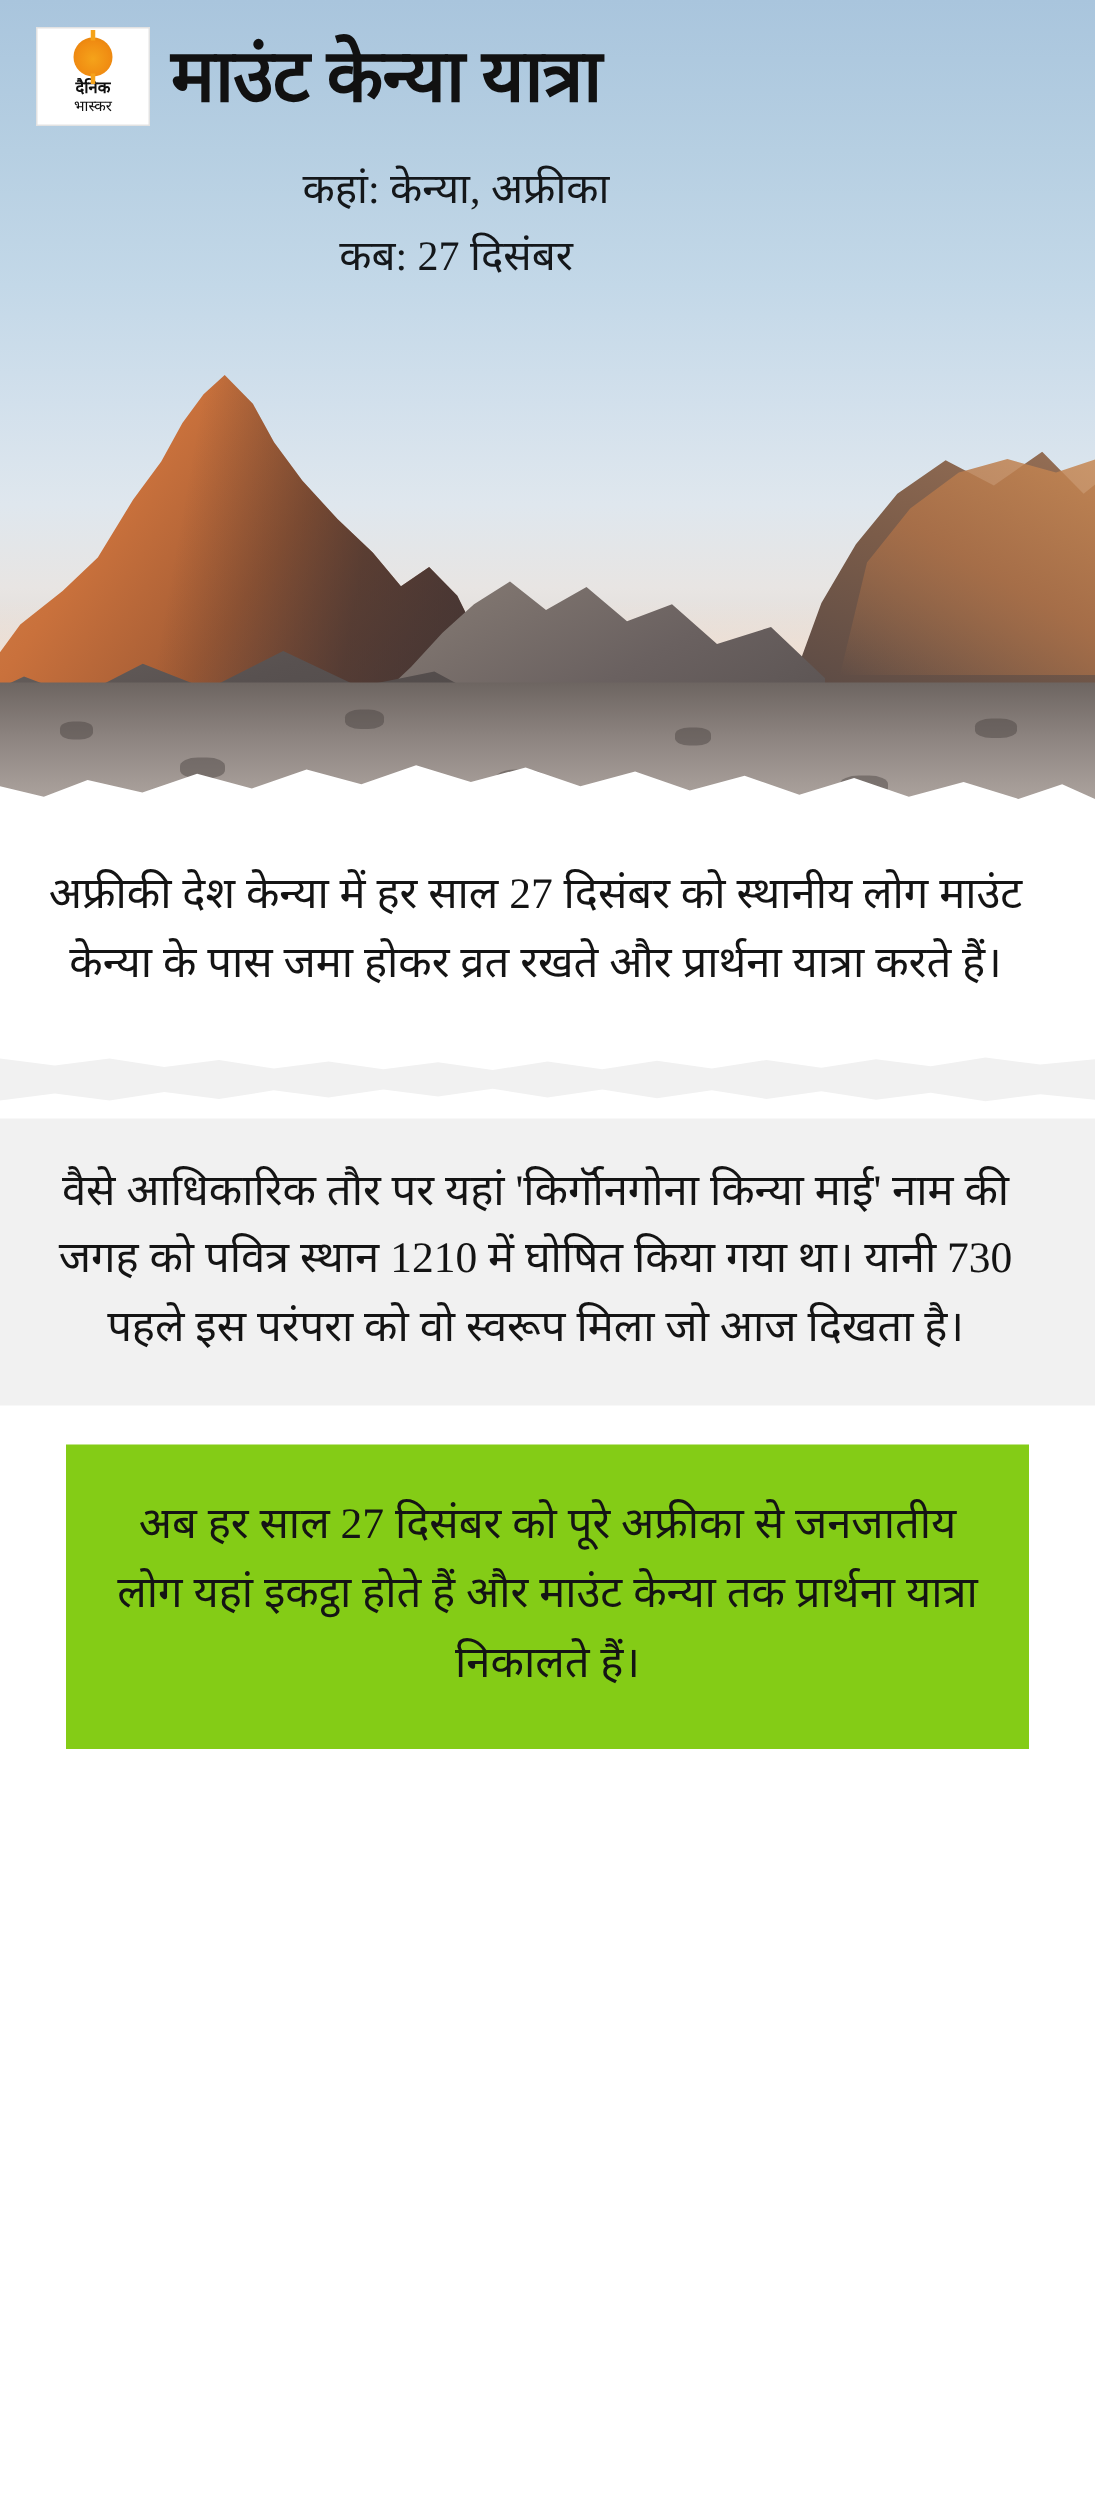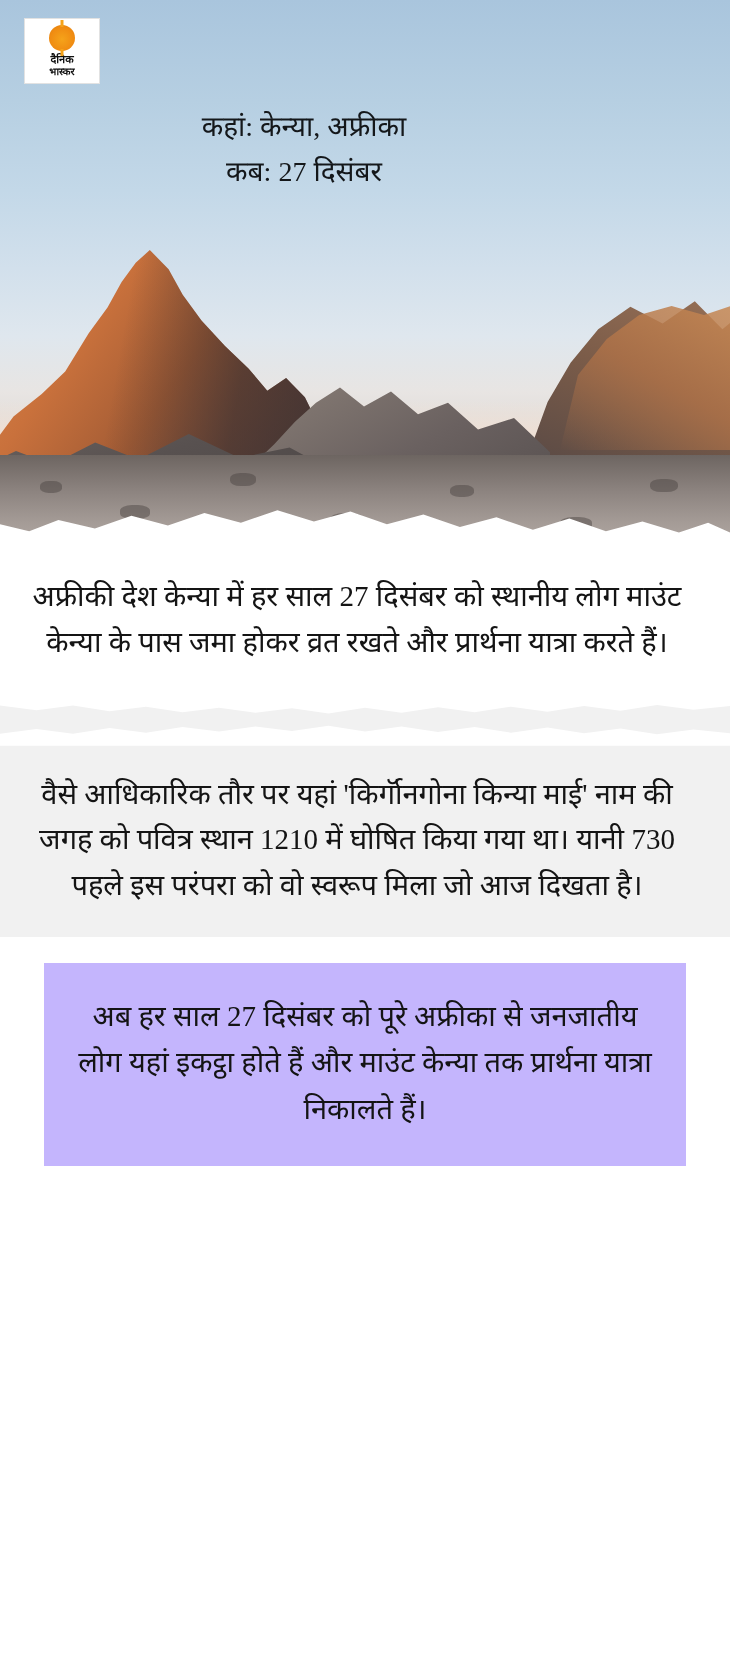--- a/index.html
+++ b/index.html
@@ -200,21 +200,21 @@
   .logo-line1 {
     font-family: "Liberation Sans", sans-serif;
     font-size: 11px;
     font-weight: bold;
     color: #111;
     line-height: 1.05;
   }
   .logo-line2 {
     font-family: "Liberation Sans", sans-serif;
     font-size: 10px;
-    font-weight: bold;
+    font-weight: normal;
     color: #111;
     line-height: 1.1;
   }
 
   .main-title {
     font-size: 49px;
     font-weight: bold;
     color: #111111;
     letter-spacing: -0.5px;
     line-height: 1.08;
@@ -282,21 +282,21 @@
       50% 46%, 45% 24%, 40% 44%, 35% 26%, 30% 46%, 25% 28%,
       20% 50%, 15% 32%, 10% 54%, 5% 36%, 0% 54%);
   }
 
   
   .highlight-wrap {
     padding: 26px 44px 0 44px;
     background: #ffffff;
   }
   .highlight-box {
-    background: #c4b5fd;
+    background: #84cc16;
     padding: 30px 30px 34px 30px;
     text-align: center;
   }
   .highlight-text {
     font-size: 29px;
     line-height: 1.6;
     color: #141414;
   }
 </style>
 </head>
@@ -328,20 +328,21 @@
 
     <div class="torn-hero"></div>
 
     <div class="header-band">
       <div class="brand-row">
         <div class="logo">
           <div class="logo-mark"></div>
           <div class="logo-line1">दैनिक</div>
           <div class="logo-line2">भास्कर</div>
         </div>
+        <h1 class="main-title">माउंट केन्या यात्रा</h1>
       </div>
 
       <div class="meta-list">
         <div class="meta-line">कहां: केन्या, अफ्रीका</div>
         <div class="meta-line">कब: 27 दिसंबर</div>
       </div>
     </div>
   </div>
 
   <div class="blocks">

